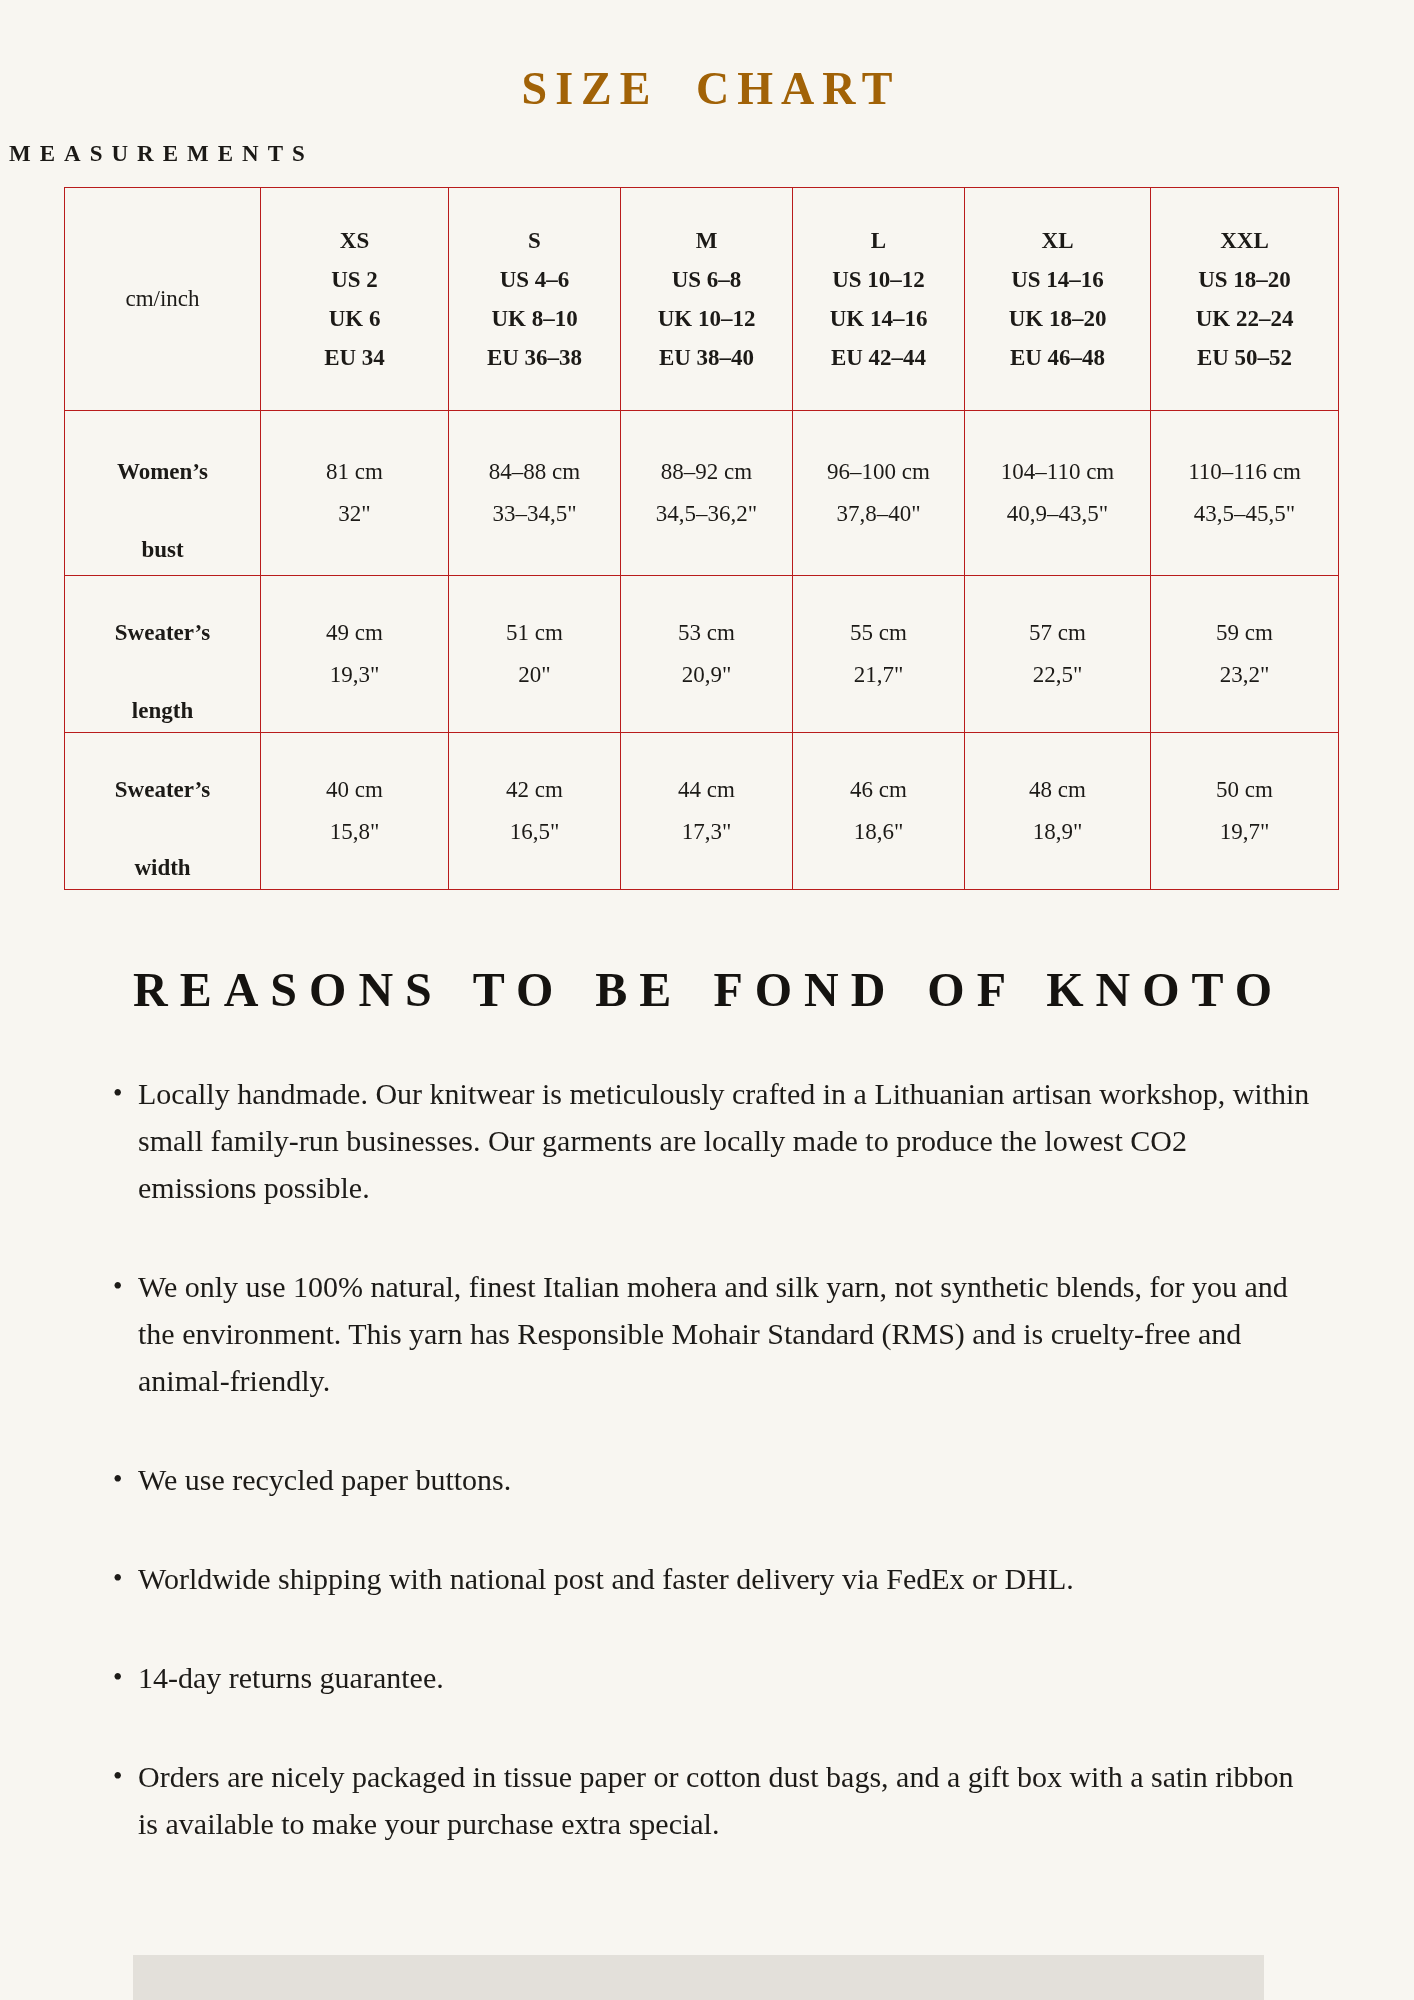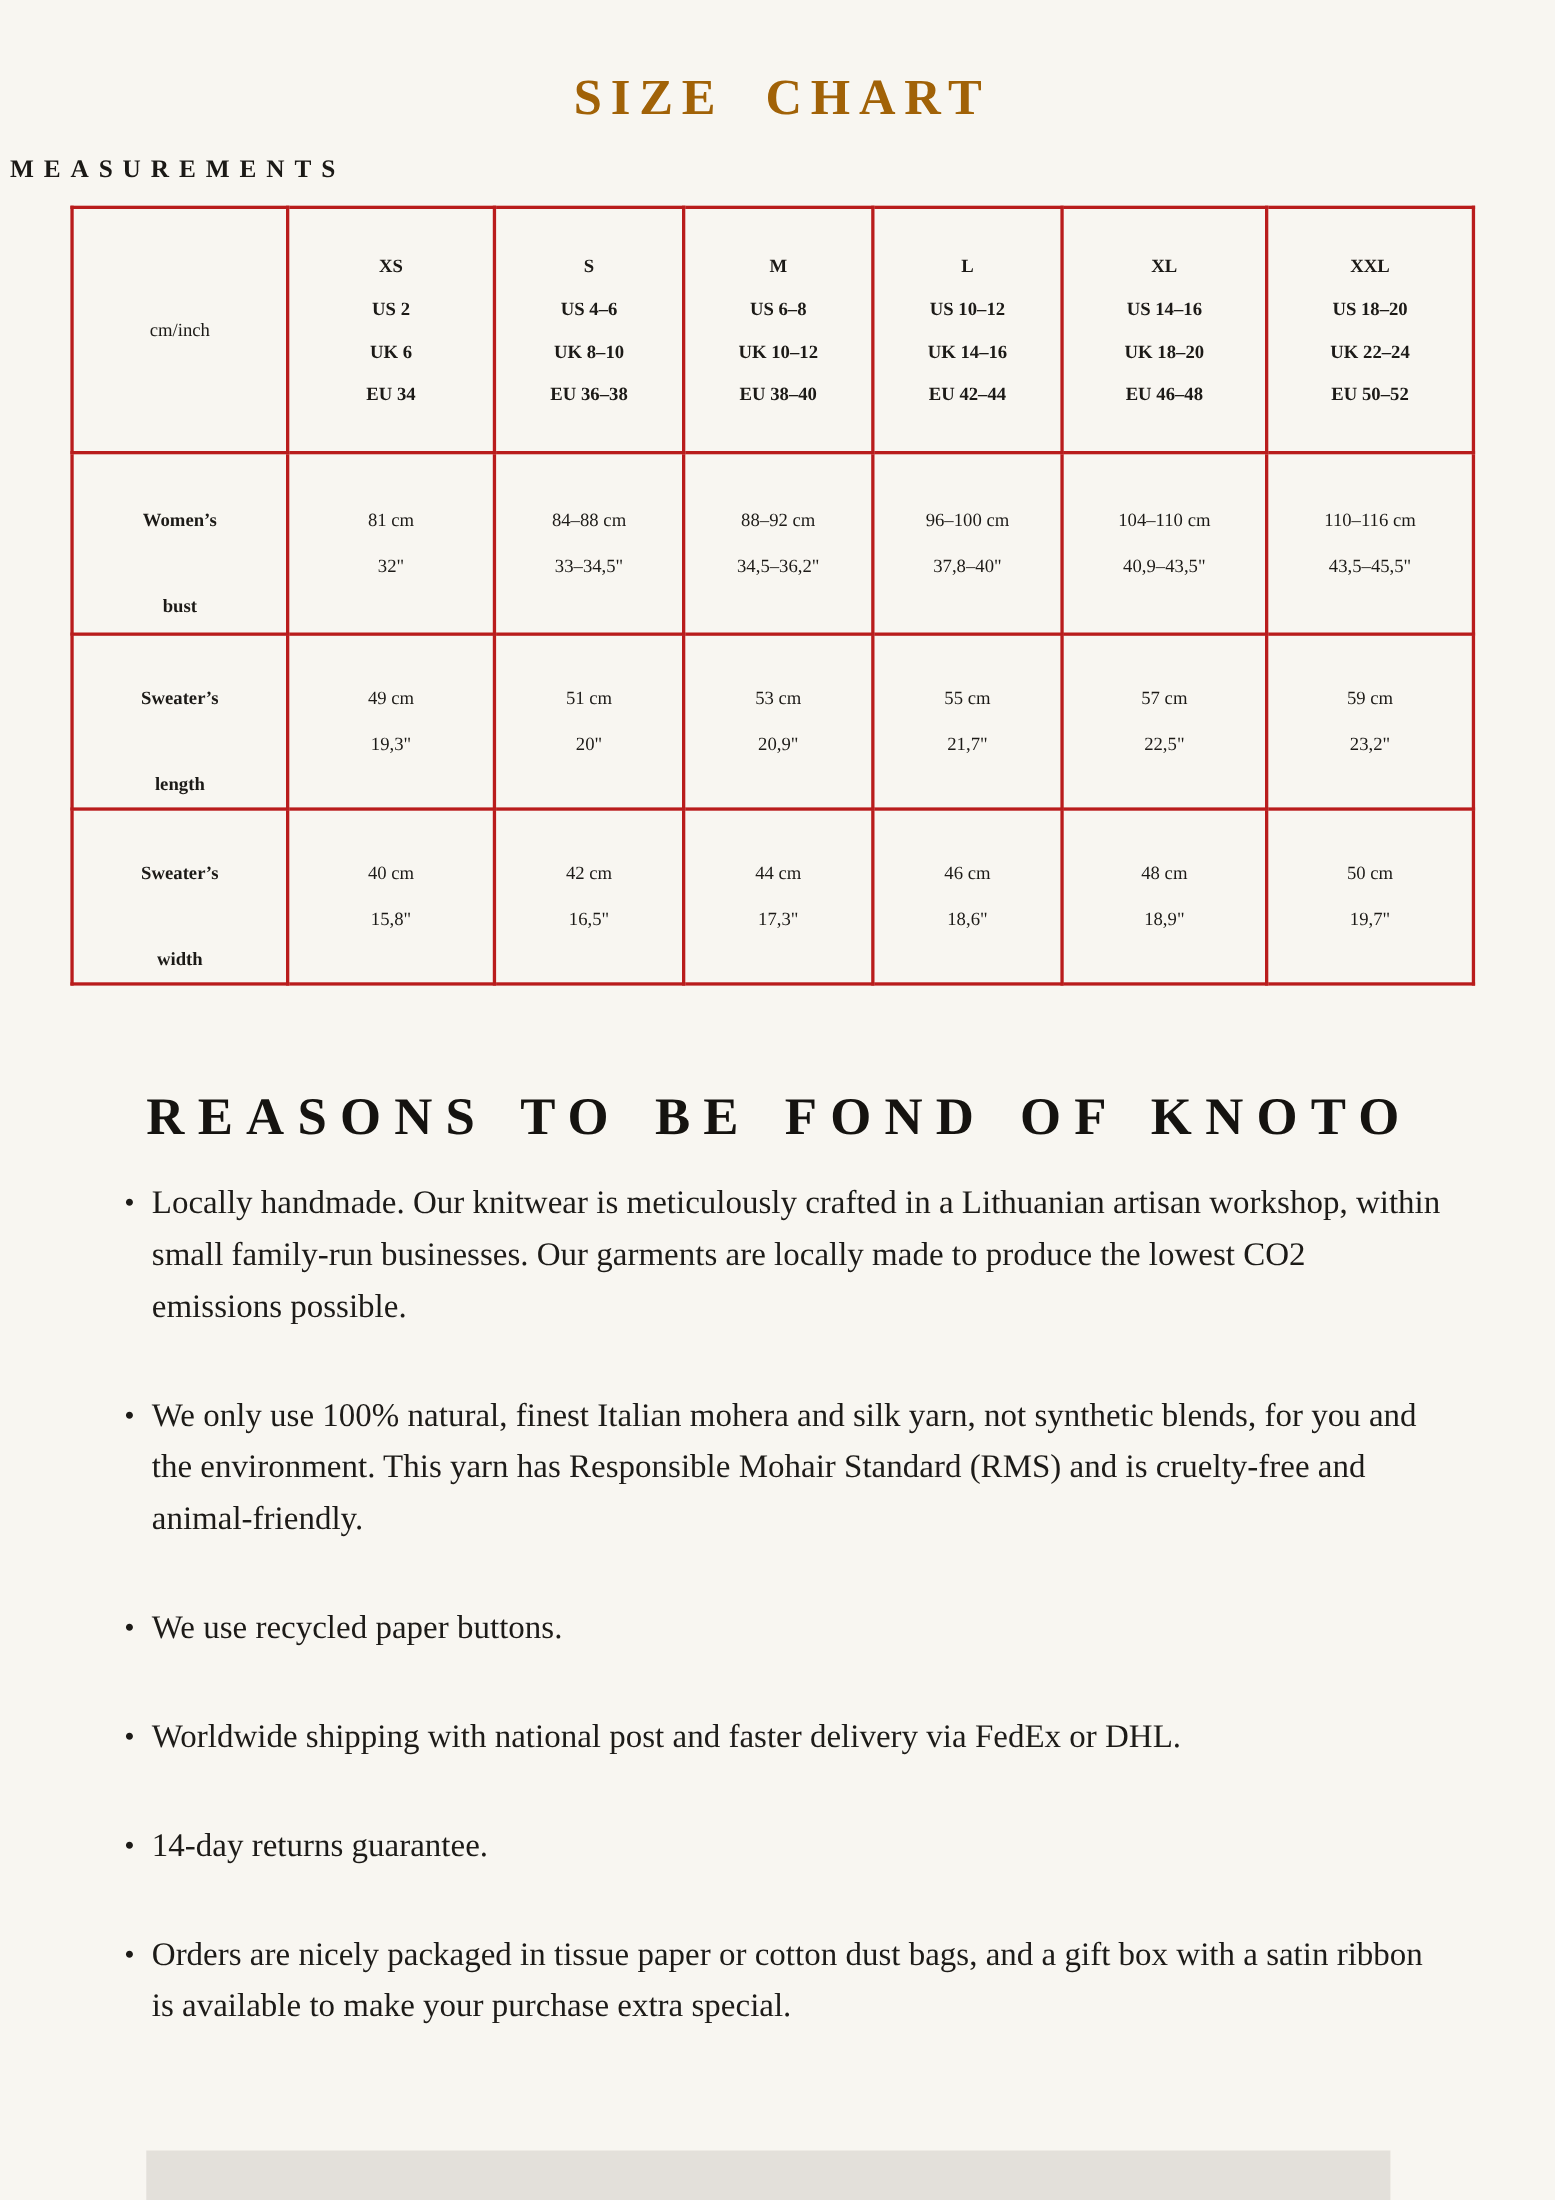--- a/index.html
+++ b/index.html
@@ -27,38 +27,38 @@
     letter-spacing: 9px; text-indent: 9px;
     color: #1b1916;
   }
 
   table.size-chart {
     position: absolute; left: 64px; top: 187px;
     border-collapse: collapse; table-layout: fixed;
     width: 1274px;
   }
   table.size-chart td {
-    border: 3px solid #b91c1c;
+    border: 1px solid #b91c1c;
     text-align: center;
     vertical-align: middle;
-    font-size: 17px;
+    font-size: 23px;
     padding: 0;
   }
   tr.hdr-row    { height: 223px; }
   tr.bust-row   { height: 165px; }
   tr.length-row { height: 132px; }
   tr.width-row  { height: 136px; }
 
   td.corner-cell { font-weight: 400; padding-top: 44px; }
   .hline { line-height: 39px; font-weight: 700; }
   .vline { line-height: 42px; font-weight: 400; }
   td.row-label .lline { line-height: 42px; font-weight: 700; margin-top: 36px; }
 
   .reasons-heading {
-    position: absolute; left: 133px; top: 992px;
+    position: absolute; left: 133px; top: 966px;
     font-size: 48px; font-weight: 700;
     letter-spacing: 12px; word-spacing: 6px;
     line-height: 1; white-space: nowrap;
     color: #151310;
   }
   ul.reasons-list {
     position: absolute; left: 99px; top: 1058px;
     width: 1200px;
     margin: 12px; padding: 0;
     list-style: none;

